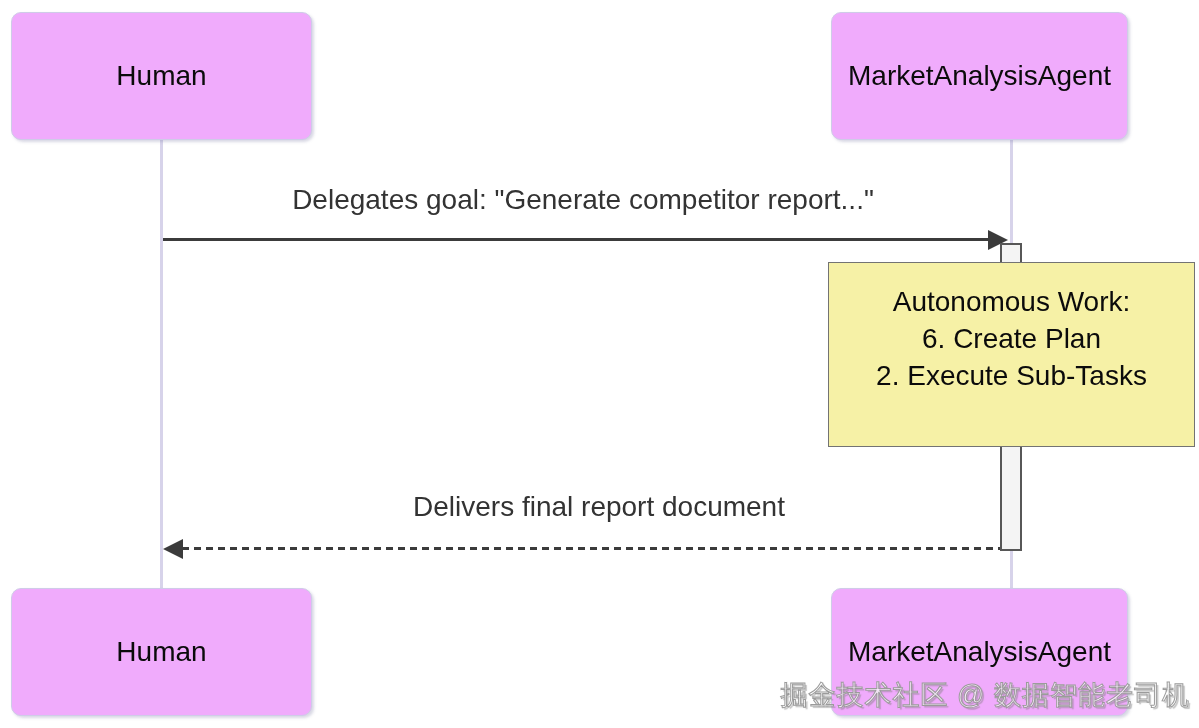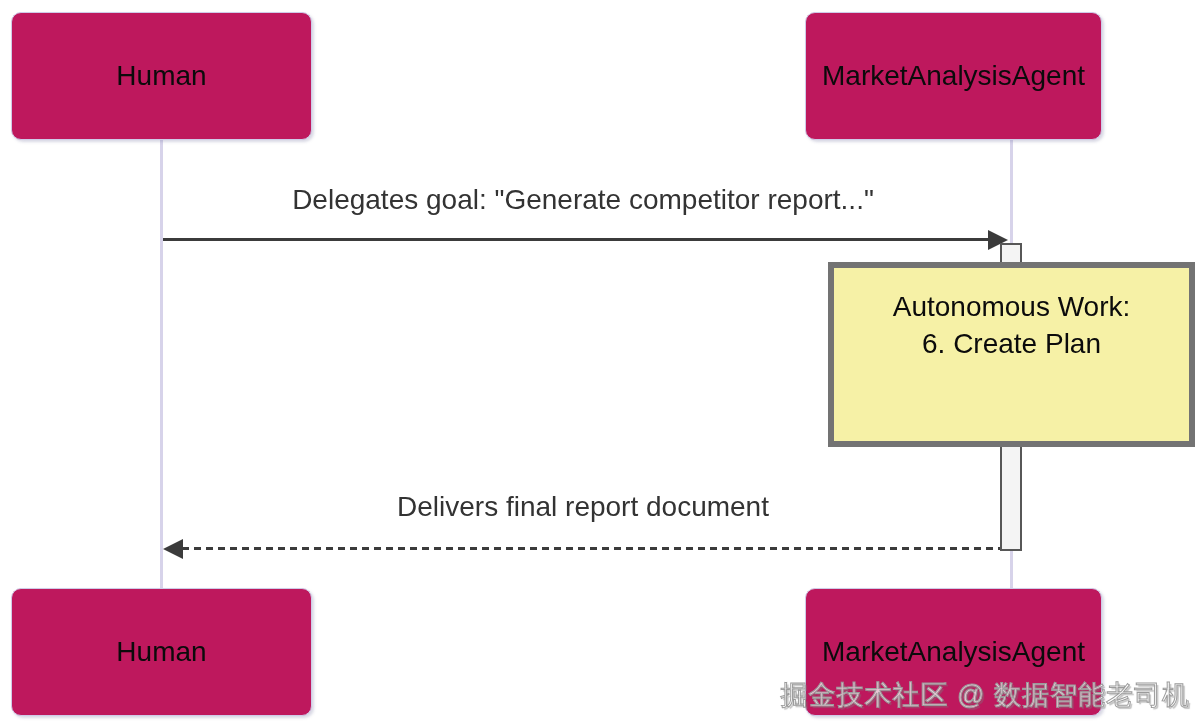--- a/index.html
+++ b/index.html
@@ -20,48 +20,48 @@
     height: 448px;
     width: 3px;
     background: #d7d3ea;
   }
   .lifeline-human { left: 160px; }
   .lifeline-agent { left: 1010px; }
 
   
   .actor-box {
     position: absolute;
-    background: #be185d;
+    background: #f0abfc;
     border: 1px solid #cfcbe8;
     border-radius: 10px;
     box-shadow: 2px 2px 3px rgba(125,125,165,0.30);
     display: flex;
     align-items: center;
     justify-content: center;
     font-size: 28px;
     color: #0b0b0b;
     box-sizing: border-box;
   }
   .actor-human { left: 11px;  width: 301px; }
-  .actor-agent { left: 805px; width: 297px; }
+  .actor-agent { left: 831px; width: 297px; }
   .actor-top    { top: 12px;  height: 128px; }
   .actor-bottom { top: 588px; height: 128px; }
 
   
   .msg-label {
     position: absolute;
     left: 163px;
     width: 840px;
     text-align: center;
     font-size: 28px;
     color: #333333;
     white-space: nowrap;
   }
   .msg-label-1 { top: 184px; }
-  .msg-label-2 { top: 491px; }
+  .msg-label-2 { top: 491px; padding-left: 16px; }
 
   
   .solid-line {
     position: absolute;
     left: 163px;
     top: 238px;
     width: 825px;
     height: 3px;
     background: #3b3b3b;
   }
@@ -108,21 +108,21 @@
   }
 
   
   .note {
     position: absolute;
     left: 828px;
     top: 262px;
     width: 367px;
     height: 185px;
     background: #f6f1a6;
-    border: 6px solid #737373;
+    border: 1px solid #737373;
     box-sizing: border-box;
     z-index: 2;
     text-align: center;
     font-size: 28px;
     line-height: 37px;
     color: #0b0b0b;
     padding-top: 20px;
   }
 
   
@@ -157,20 +157,21 @@
 
   <div class="msg-label msg-label-1">Delegates goal: "Generate competitor report..."</div>
   <div class="solid-line"></div>
   <div class="arrowhead-right"></div>
 
   <div class="activation"></div>
 
   <div class="note">
     <div>Autonomous Work:</div>
     <div>6. Create Plan</div>
+    <div>2. Execute Sub-Tasks</div>
   </div>
 
   <div class="msg-label msg-label-2">Delivers final report document</div>
   <div class="dashed-line"></div>
   <div class="arrowhead-left"></div>
 
   <div class="actor-box actor-human actor-bottom">
     <span>Human</span>
   </div>
   <div class="actor-box actor-agent actor-bottom">

